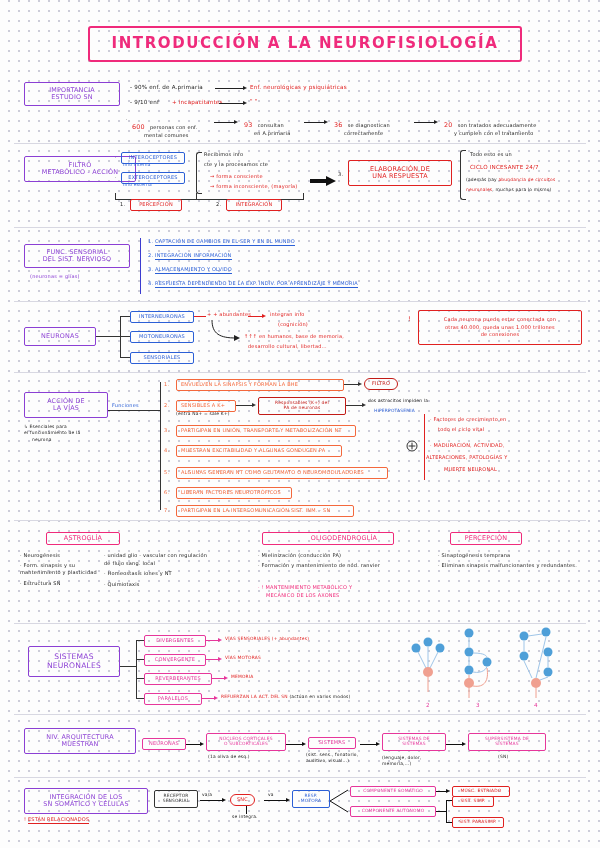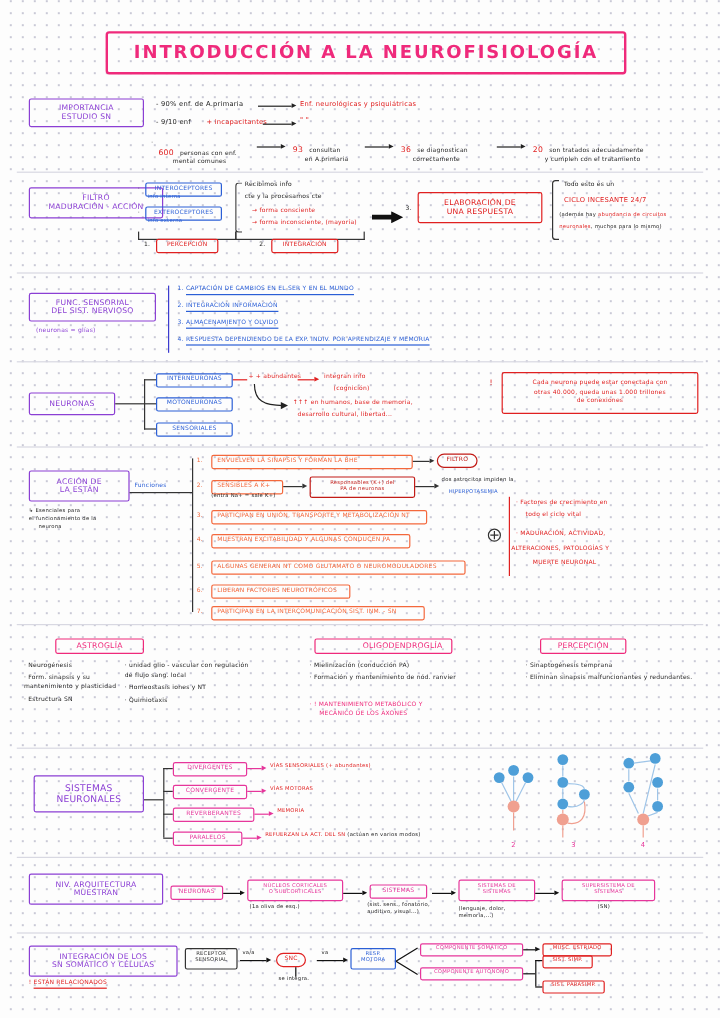--- a/index.html
+++ b/index.html
@@ -122,21 +122,21 @@
     <span class="hw m red">20</span>
     <span class="hw xs black">son tratados adecuadamente</span>
     <div class="hw xs black" style="margin-left:10px;">y cumplen con el tratamiento</div>
   </div>
 </div>
 
 <div class="sep" style="top:143px;"></div>
 
 <div class="abs box bx-purple hw m" style="left:24px;top:156px;width:112px;padding:5px 2px;border-width:1.6px;">
   <div>FILTRO</div>
-  <div>MADURACIÓN - ACCIÓN</div>
+  <div>METABÓLICO - ACCIÓN</div>
 </div>
 
 <div class="abs hw tiny black" style="left:115px;top:156px;">·</div>
 <div class="abs box bx-blue hw xs" style="left:121px;top:152px;width:64px;">INTEROCEPTORES</div>
 <div class="abs hw tiny blue" style="left:123px;top:163px;">info interna</div>
 
 <div class="abs hw tiny black" style="left:115px;top:176px;">·</div>
 <div class="abs box bx-blue hw xs" style="left:121px;top:172px;width:64px;">EXTEROCEPTORES</div>
 <div class="abs hw tiny blue" style="left:123px;top:183px;">info externa</div>
 
@@ -232,21 +232,21 @@
 <div class="abs box bx-red hw xs" style="left:418px;top:310px;width:164px;padding:5px 3px;line-height:1.5;">
   <div>Cada neurona puede estar conectada con</div>
   <div>otras 40.000, queda unas 1.000 trillones</div>
   <div>de conexiones</div>
 </div>
 
 <div class="sep" style="top:372px;"></div>
 
 <div class="abs box bx-purple hw m" style="left:24px;top:392px;width:84px;padding:5px 2px;border-width:1.6px;">
   <div>ACCIÓN DE</div>
-  <div>LA ESTÁN</div>
+  <div>LA VÍAS</div>
 </div>
 <div class="abs hw tiny black" style="left:24px;top:424px;line-height:1.45;">
   <div>↳ <span>Esenciales para</span></div>
   <div>el funcionamiento de la</div>
   <div style="margin-left:8px;">neurona</div>
 </div>
 
 <div class="abs hw xs blue" style="left:112px;top:403px;">Funciones</div>
 <div class="abs hl" style="left:108px;top:410px;width:52px;background:#333;"></div>
 <div class="abs vl" style="left:160px;top:382px;height:128px;background:#333;"></div>
@@ -296,21 +296,21 @@
 <div class="abs vl" style="left:424px;top:414px;height:66px;background:#e02020;"></div>
 <div class="abs hw xs red" style="left:430px;top:417px;">· <span>Factores de crecimiento en</span></div>
 <div class="abs hw xs red" style="left:438px;top:427px;">todo el ciclo vital</div>
 <div class="abs hw xs red" style="left:430px;top:443px;">· <span>MADURACIÓN, ACTIVIDAD,</span></div>
 <div class="abs hw xs red" style="left:426px;top:455px;">ALTERACIONES, PATOLOGÍAS Y</div>
 <div class="abs hw xs red" style="left:444px;top:467px;">MUERTE NEURONAL</div>
 
 <div class="sep" style="top:520px;"></div>
 
 <div class="abs box bx-pink hw m" style="left:46px;top:532px;width:74px;">ASTROGLÍA</div>
-<div class="abs box bx-pink hw m" style="left:262px;top:532px;width:115px;padding-left:36px;">OLIGODENDROGLÍA</div>
+<div class="abs box bx-pink hw m" style="left:262px;top:532px;width:132px;padding-left:36px;">OLIGODENDROGLÍA</div>
 <div class="abs box bx-pink hw m" style="left:450px;top:532px;width:72px;">PERCEPCIÓN</div>
 
 <div class="abs hw xs black" style="left:20px;top:552px;width:78px;line-height:1.5;">
   <div>· <span>Neurogénesis</span></div>
   <div style="margin-top:2px;">· <span>Form. sinapsis y su mantenimiento y plasticidad</span></div>
   <div style="margin-top:3px;">· <span>Estructura SN</span></div>
 </div>
 <div class="abs hw xs black" style="left:104px;top:552px;width:108px;line-height:1.5;">
   <div>· <span>unidad glio - vascular con regulación de flujo sang. local</span></div>
   <div style="margin-top:3px;">· <span>Homeostasis iones y NT</span></div>

